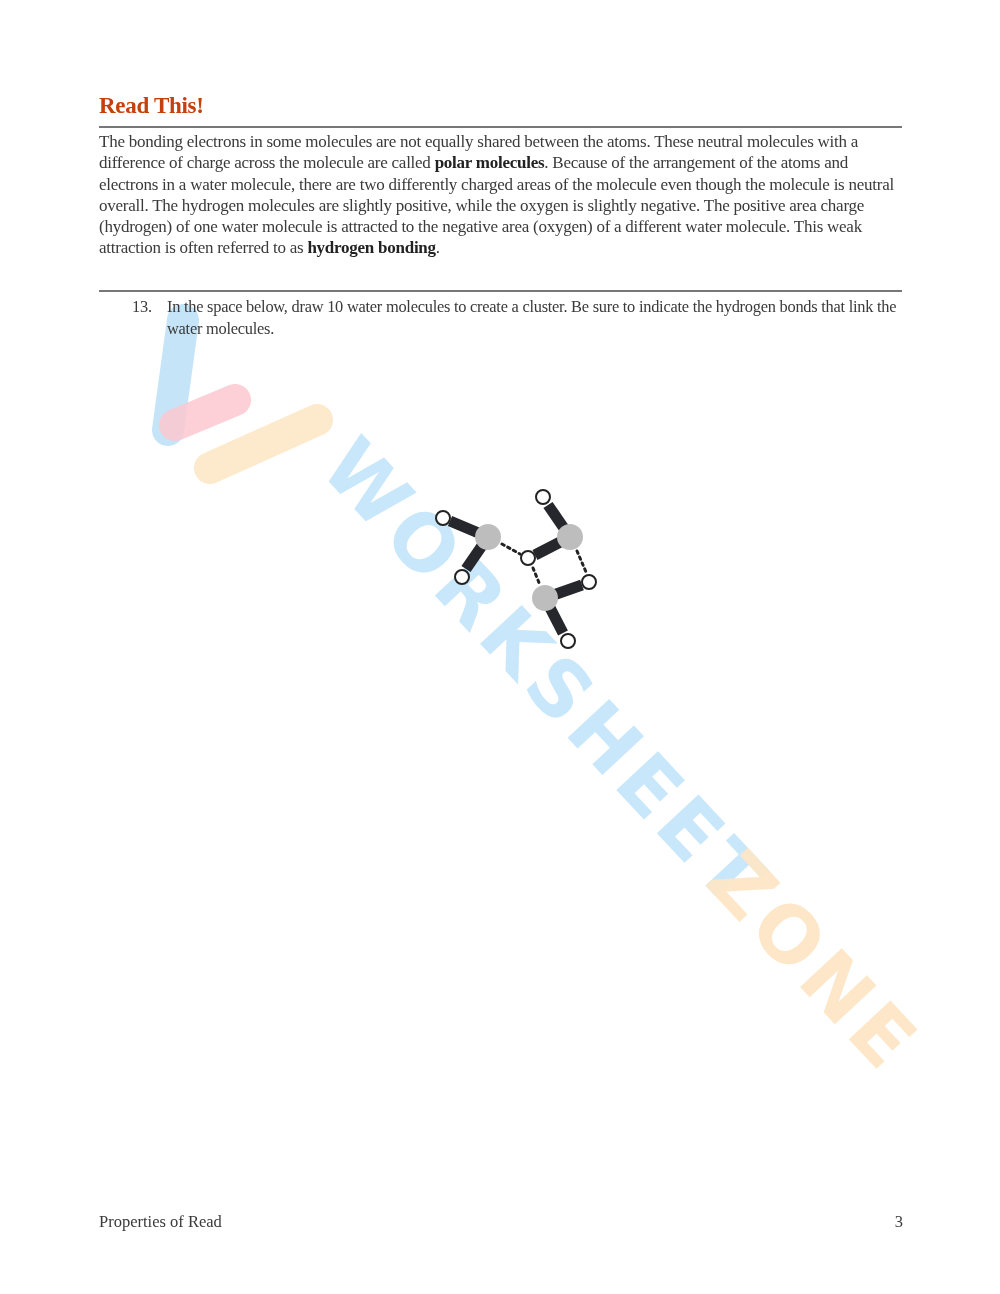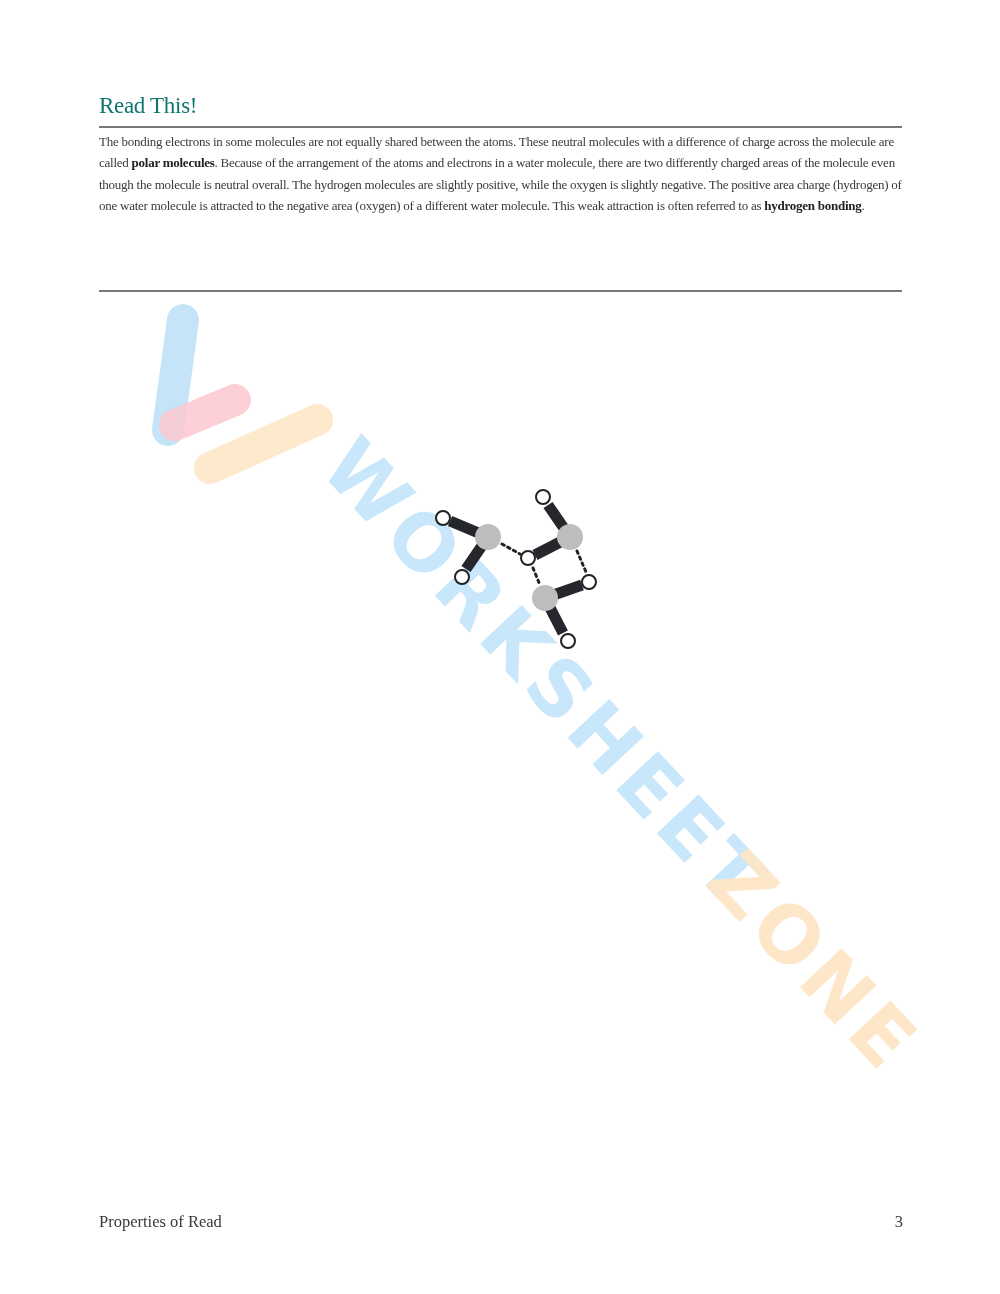--- a/index.html
+++ b/index.html
@@ -5,31 +5,31 @@
     html, body { margin: 0; padding: 0; }
     body {
       width: 1000px; height: 1294px; position: relative; overflow: hidden;
       background: #ffffff;
       font-family: "Liberation Serif", "DejaVu Serif", serif;
       color: #3a3a3a;
     }
     .page { position: absolute; left: 0; top: 0; width: 1000px; height: 1294px; }
     .heading {
       position: absolute; left: 99px; top: 93px;
-      font-size: 23px; font-weight: normal; color: #0f766e; margin: 0;
+      font-size: 23px; font-weight: bold; color: #c2410c; margin: 0;
       letter-spacing: -0.3px;
     }
     .rule {
       position: absolute; left: 99px; width: 803px; background: #777;
     }
     .rule.top { top: 126px; height: 2px; }
     .rule.bottom { top: 290px; height: 2px; }
     .body-text {
       position: absolute; left: 99px; top: 131px; width: 803px;
-      font-size: 13px; line-height: 21.3px; color: #3a3a3a; margin: 0;
+      font-size: 17px; line-height: 21.3px; color: #3a3a3a; margin: 0;
       letter-spacing: -0.25px;
     }
     .body-text b { color: #222; }
     .question {
       position: absolute; left: 132px; top: 296px; width: 770px;
       font-size: 16.4px; line-height: 22px; color: #3a3a3a; margin: 0;
       display: flex; letter-spacing: -0.25px;
     }
     .question .num { width: 35px; flex: none; }
     .question .text { flex: 1; }
@@ -59,20 +59,24 @@
     </g>
   </svg>
 
   <h1 class="heading">Read This!</h1>
   <div class="rule top"></div>
 
   <p class="body-text"><span>The bonding electrons in some molecules are not equally shared between the atoms. These neutral molecules with a difference of charge across the molecule are called </span><b>polar molecules</b><span>. Because of the arrangement of the atoms and electrons in a water molecule, there are two differently charged areas of the molecule even though the molecule is neutral overall. The hydrogen molecules are slightly positive, while the oxygen is slightly negative. The positive area charge (hydrogen) of one water molecule is attracted to the negative area (oxygen) of a different water molecule. This weak attraction is often referred to as </span><b>hydrogen bonding</b><span>.</span></p>
 
   <div class="rule bottom"></div>
 
+  <div class="question">
+    <span class="num">13.</span>
+    <span class="text">In the space below, draw 10 water molecules to create a cluster. Be sure to indicate the hydrogen bonds that link the water molecules.</span>
+  </div>
 
   <svg class="diagram" viewBox="0 0 1000 1294">
 
     <g stroke="#222" stroke-width="3" stroke-dasharray="2.5 4" stroke-linecap="round">
       <line x1="502" y1="544" x2="520" y2="554"></line>
       <line x1="533" y1="568" x2="540" y2="585"></line>
       <line x1="577" y1="551" x2="586" y2="572"></line>
     </g>
 
     <g stroke="#25272c" stroke-width="11">

